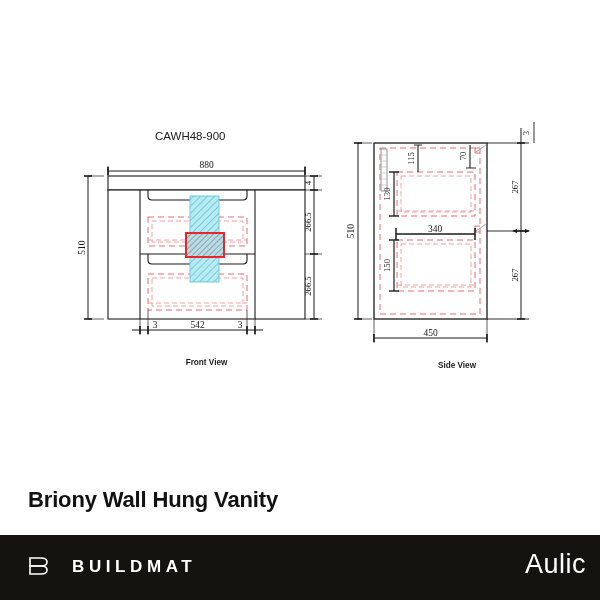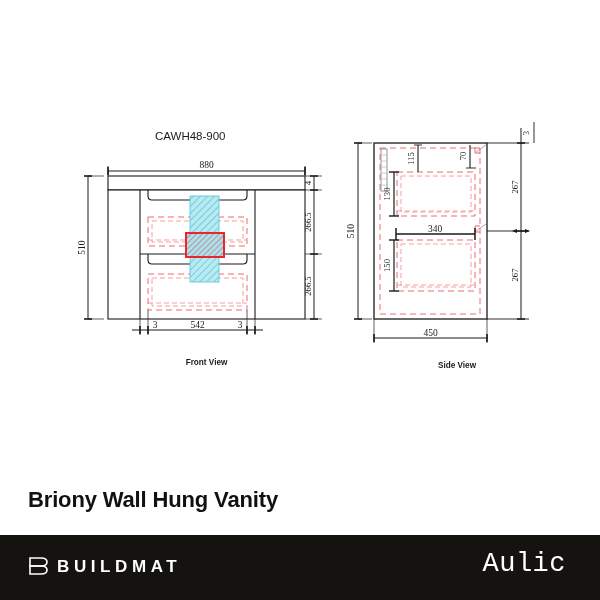--- a/index.html
+++ b/index.html
@@ -71,36 +71,36 @@
     width: 600px;
     height: 65px;
     background: #151310;
   }
   #buildmat-logo {
     position: absolute;
     left: 28px;
     top: 20px;
     display: flex;
     align-items: center;
-    gap: 5px;
+    gap: 20px;
   }
   #buildmat-wordmark {
     color: #ffffff;
     font-size: 17px;
     font-weight: bold;
     letter-spacing: 4.6px;
     line-height: 1;
   }
   #aulic-logo {
     position: absolute;
-    right: 34px;
+    right: 14px;
     top: 16px;
     color: #ffffff;
     font-size: 27px;
-    font-family: Liberation Mono, monospace;
+    font-family: Liberation Sans, sans-serif;
     font-weight: 300;
     letter-spacing: 0.5px;
     line-height: 1;
   }
 
   
   .dim-text {
     font-family: "Liberation Serif", serif;
     font-size: 9.5px;
     fill: #1a1a1a;

